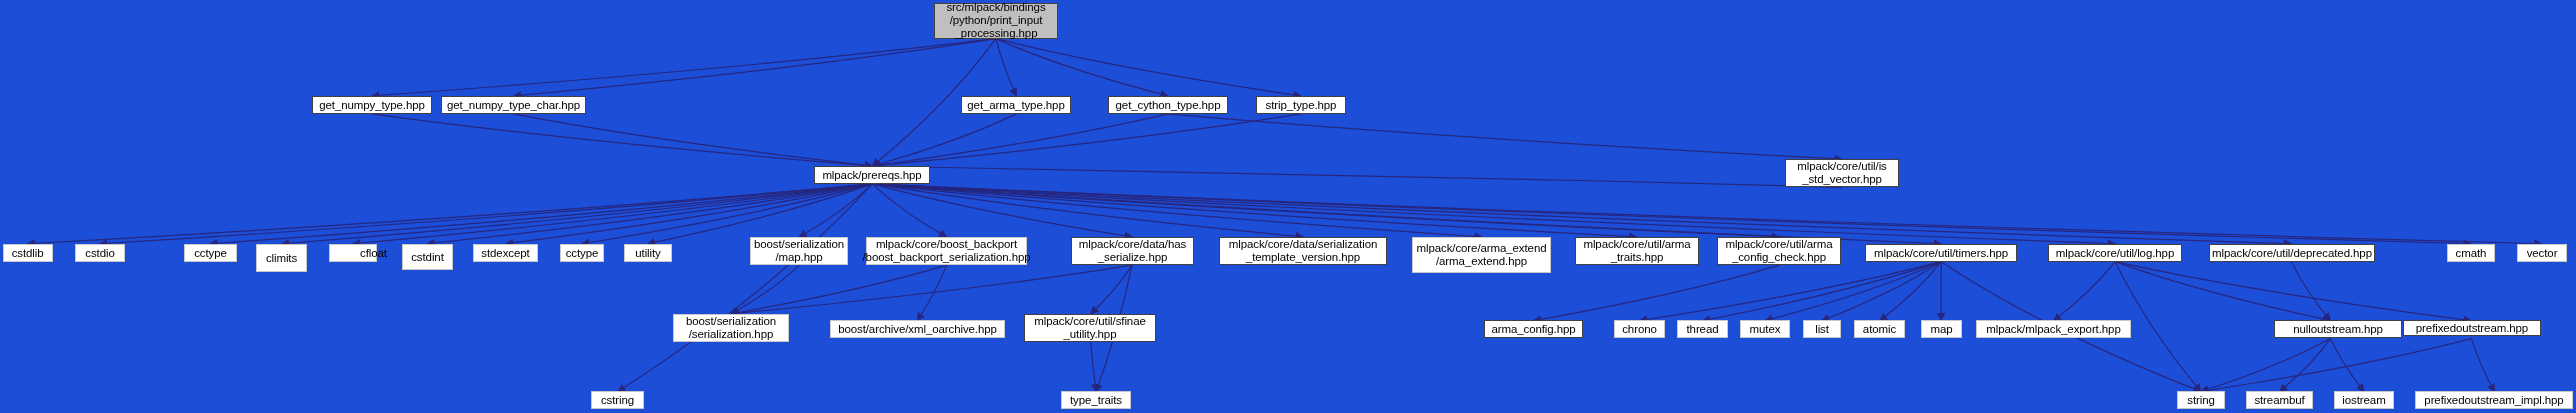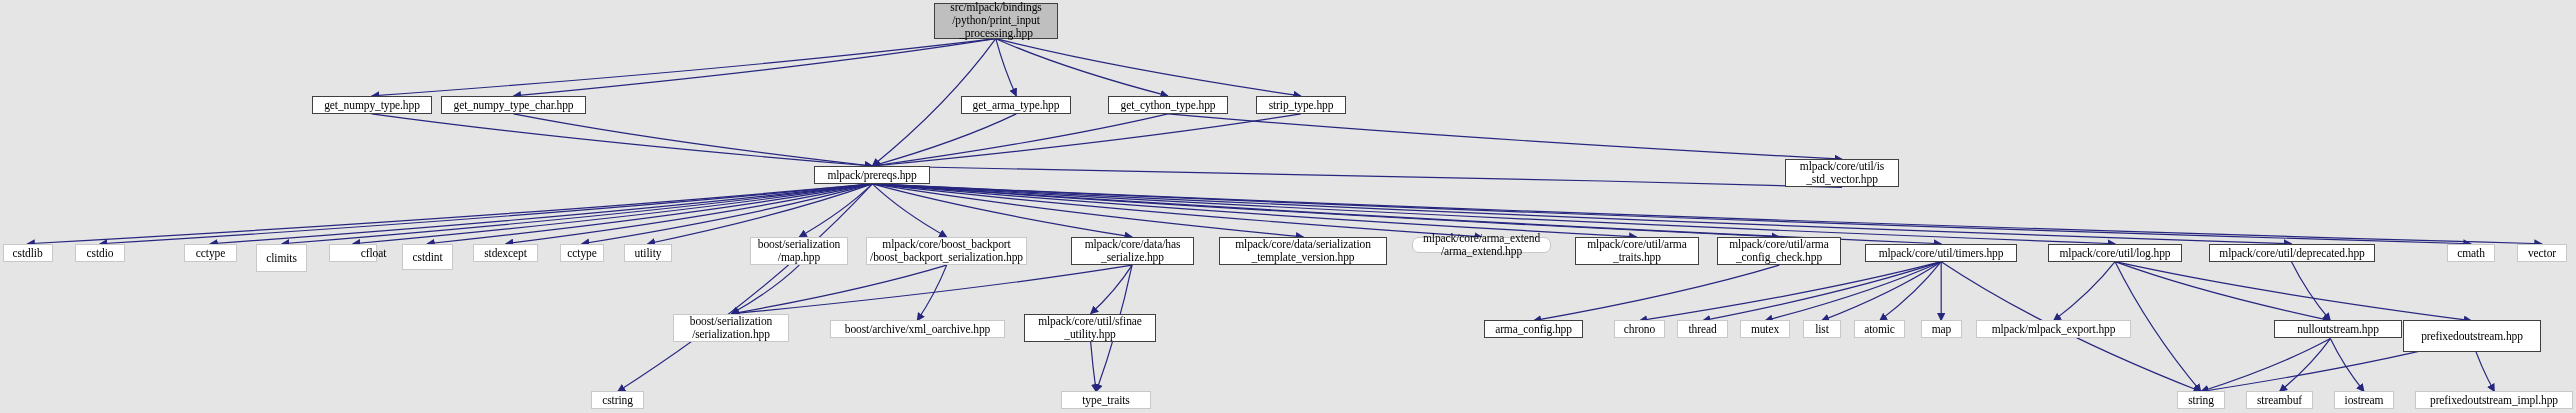--- a/index.html
+++ b/index.html
@@ -4,22 +4,22 @@
 <style>
   html, body {
     margin: 0;
     padding: 0;
     background: #ffffff;
   }
   #graph-root {
     position: relative;
     width: 2576px;
     height: 414px;
-    background: #e5e5e5;
-    font-family: Liberation Serif, serif;
+    background: #1d4ed8;
+    font-family: Liberation Sans, sans-serif;
     overflow: hidden;
   }
   #edge-layer {
     position: absolute;
     left: 0; top: 0;
     width: 2576px;
     height: 414px;
     pointer-events: none;
   }
   .node {
@@ -141,21 +141,21 @@
       <div class="node" style="left: 560px; top: 244px; width: 44px; height: 18px;">cctype</div>
       <div class="node" style="left: 624px; top: 244px; width: 48px; height: 18px;">utility</div>
       <div class="node" style="left: 750px; top: 237px; width: 98px; height: 28px;">boost/serialization
 /map.hpp</div>
       <div class="node" style="left: 866px; top: 237px; width: 161px; height: 28px;">mlpack/core/boost_backport
 /boost_backport_serialization.hpp</div>
       <div class="node strong" style="left: 1071px; top: 237px; width: 123px; height: 28px;">mlpack/core/data/has
 _serialize.hpp</div>
       <div class="node strong" style="left: 1219px; top: 237px; width: 168px; height: 28px;">mlpack/core/data/serialization
 _template_version.hpp</div>
-      <div class="node" style="left: 1412px; top: 237px; width: 139px; height: 16px; border-radius: 7px;">mlpack/core/arma_extend
+      <div class="node" style="left: 1412px; top: 237px; width: 139px; height: 36px;">mlpack/core/arma_extend
 /arma_extend.hpp</div>
       <div class="node strong" style="left: 1575px; top: 237px; width: 124px; height: 28px;">mlpack/core/util/arma
 _traits.hpp</div>
       <div class="node strong" style="left: 1717px; top: 237px; width: 124px; height: 28px;">mlpack/core/util/arma
 _config_check.hpp</div>
       <div class="node strong" style="left: 1865px; top: 244px; width: 152px; height: 18px;">mlpack/core/util/timers.hpp</div>
       <div class="node strong" style="left: 2048px; top: 244px; width: 134px; height: 18px;">mlpack/core/util/log.hpp</div>
       <div class="node strong" style="left: 2209px; top: 244px; width: 166px; height: 18px;">mlpack/core/util/deprecated.hpp</div>
       <div class="node" style="left: 2447px; top: 244px; width: 48px; height: 18px;">cmath</div>
       <div class="node" style="left: 2517px; top: 244px; width: 50px; height: 18px;">vector</div>
@@ -166,22 +166,22 @@
 _utility.hpp</div>
       <div class="node strong" style="left: 1484px; top: 320px; width: 99px; height: 18px;">arma_config.hpp</div>
       <div class="node" style="left: 1614px; top: 320px; width: 51px; height: 18px;">chrono</div>
       <div class="node" style="left: 1677px; top: 320px; width: 51px; height: 18px;">thread</div>
       <div class="node" style="left: 1740px; top: 320px; width: 50px; height: 18px;">mutex</div>
       <div class="node" style="left: 1803px; top: 320px; width: 38px; height: 18px;">list</div>
       <div class="node" style="left: 1854px; top: 320px; width: 51px; height: 18px;">atomic</div>
       <div class="node" style="left: 1921px; top: 320px; width: 41px; height: 18px;">map</div>
       <div class="node" style="left: 1976px; top: 320px; width: 155px; height: 18px;">mlpack/mlpack_export.hpp</div>
       <div class="node strong" style="left: 2274px; top: 320px; width: 128px; height: 18px;">nulloutstream.hpp</div>
-      <div class="node strong" style="left: 2403px; top: 320px; width: 138px; height: 32px;">prefixedoutstream.hpp</div>
+      <div class="node strong" style="left: 2403px; top: 320px; width: 138px; height: 16px;">prefixedoutstream.hpp</div>
       <div class="node" style="left: 591px; top: 391px; width: 53px; height: 18px;">cstring</div>
-      <div class="node" style="left: 1061px; top: 391px; width: 90px; height: 18px;">type_traits</div>
+      <div class="node" style="left: 1061px; top: 391px; width: 70px; height: 18px;">type_traits</div>
       <div class="node" style="left: 2177px; top: 391px; width: 48px; height: 18px;">string</div>
       <div class="node" style="left: 2246px; top: 391px; width: 67px; height: 18px;">streambuf</div>
       <div class="node" style="left: 2334px; top: 391px; width: 60px; height: 18px;">iostream</div>
       <div class="node" style="left: 2415px; top: 391px; width: 158px; height: 18px;">prefixedoutstream_impl.hpp</div>
     </div>
 </div>
 
 
 </body></html>

